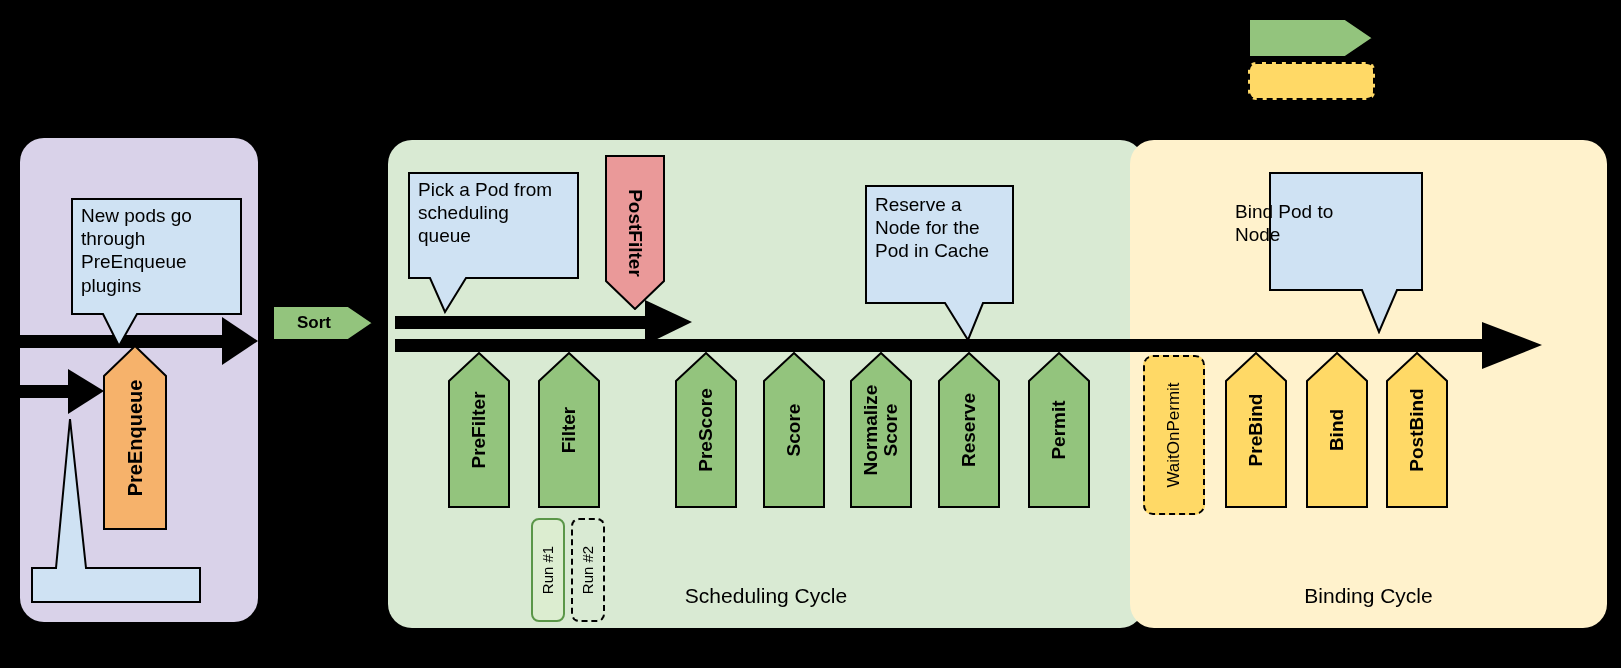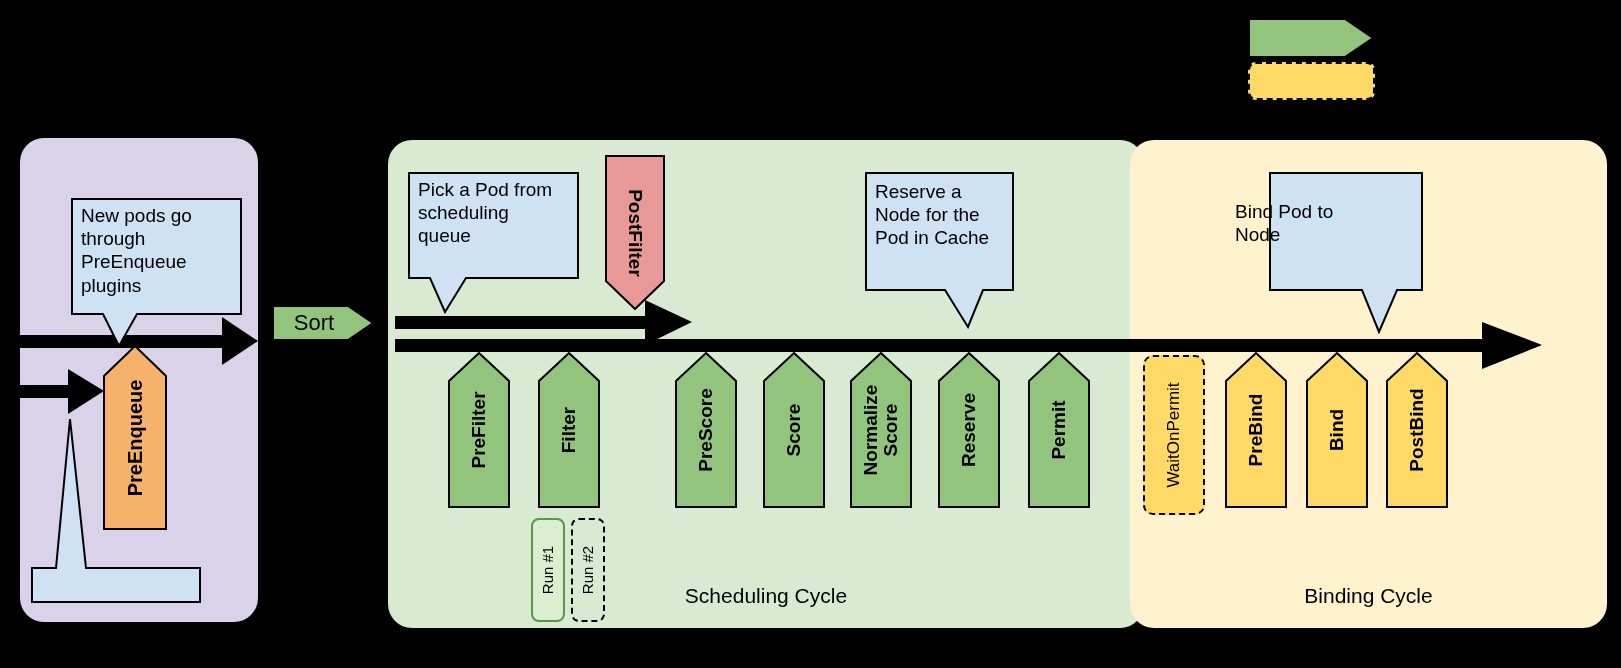--- a/index.html
+++ b/index.html
@@ -68,21 +68,21 @@
       <polygon points="1,1 97,1 125,20 97,39 1,39" stroke="#000" stroke-width="2" fill="#93c47d"></polygon>
     </svg>
   </div>
   <div class="legend-dashed" style="left: 1248px; top: 62px; background: rgb(255, 217, 102);"></div>
 
   <div class="shape" style="left:272px;top:305px;width:103px;height:36px;">
     <svg viewBox="0 0 103 36">
       <polygon points="1,1 76,1 101,18 76,35 1,35" stroke="#000" stroke-width="2" fill="#93c47d"></polygon>
     </svg>
     <div style="position:absolute;left:0;top:0;width:84px;height:36px;display:flex;
-                align-items:center;justify-content:center;font-weight:400;font-size:22px;">Sort</div>
+                align-items:center;justify-content:center;font-weight:700;font-size:17px;">Sort</div>
   </div>
 
   <div class="callout" style="left:63px;top:198px;width:172px;height:150px;margin-left:8px;">
     <svg viewBox="0 0 172 150">
       <polygon points="1,1 170,1 170,116 66,116 48,148 32,116 1,116" stroke="#000" stroke-width="2" fill="#cfe2f3"></polygon>
     </svg>
     <div class="callout-text" style="left:10px;top:6px;right:6px;">New pods go
 through
 PreEnqueue
 plugins</div>
@@ -112,21 +112,21 @@
 queue</div>
   </div>
 
   <div class="shape" style="left:605px;top:155px;width:60px;height:155px;">
     <svg viewBox="0 0 60 155">
       <polygon points="1,1 59,1 59,126 30,154 1,126" stroke="#000" stroke-width="2" fill="#ea9999"></polygon>
     </svg>
     <div class="vlabel down">PostFilter</div>
   </div>
 
-  <div class="callout" style="left:865px;top:172px;width:150px;height:157px;">
+  <div class="callout" style="left:865px;top:185px;width:150px;height:157px;">
     <svg viewBox="0 0 150 157">
       <polygon points="1,1 148,1 148,118 118,118 103,155 80,118 1,118" stroke="#000" stroke-width="2" fill="#cfe2f3"></polygon>
     </svg>
     <div class="callout-text" style="left:10px;top:8px;right:4px;">Reserve a
 Node for the
 Pod in Cache</div>
   </div>
 
   <div class="shape" style="left:448px;top:352px;width:62px;height:156px;">
     <svg viewBox="0 0 62 156">

